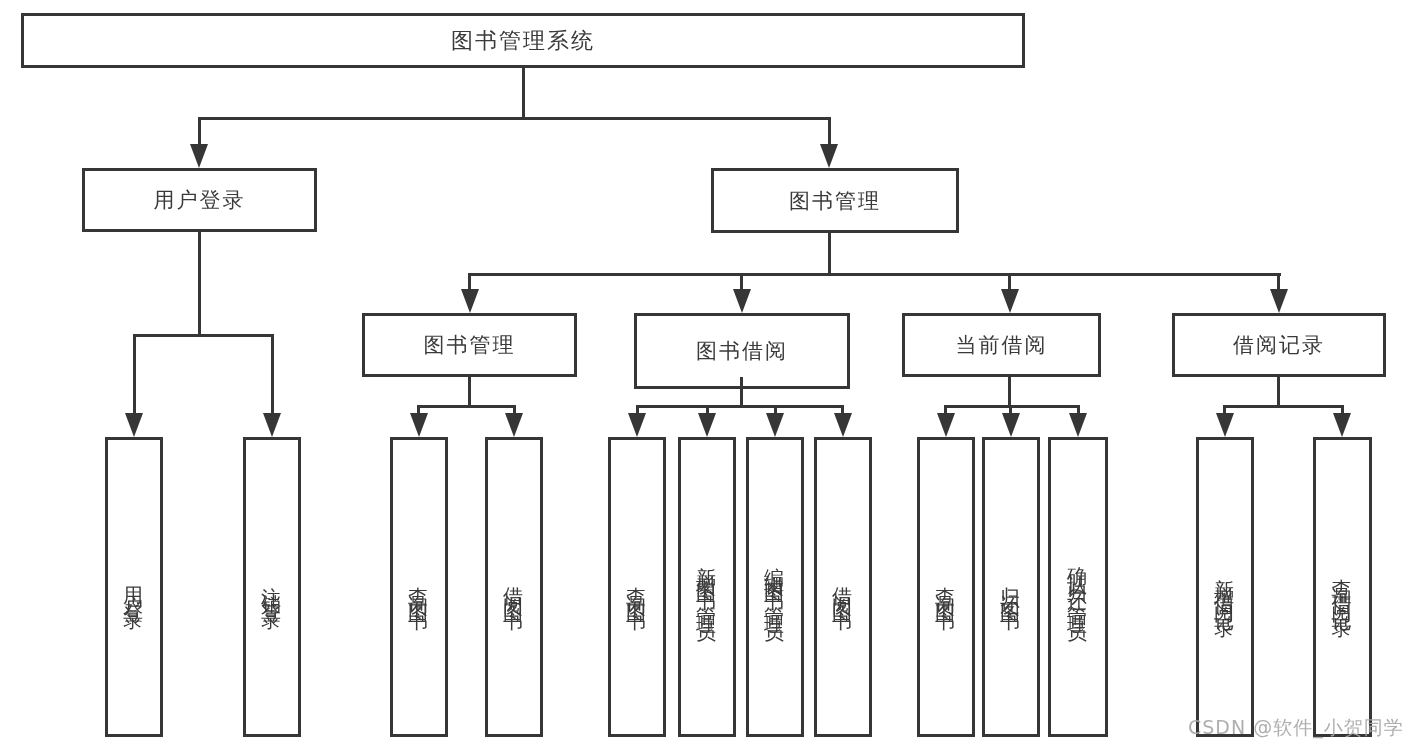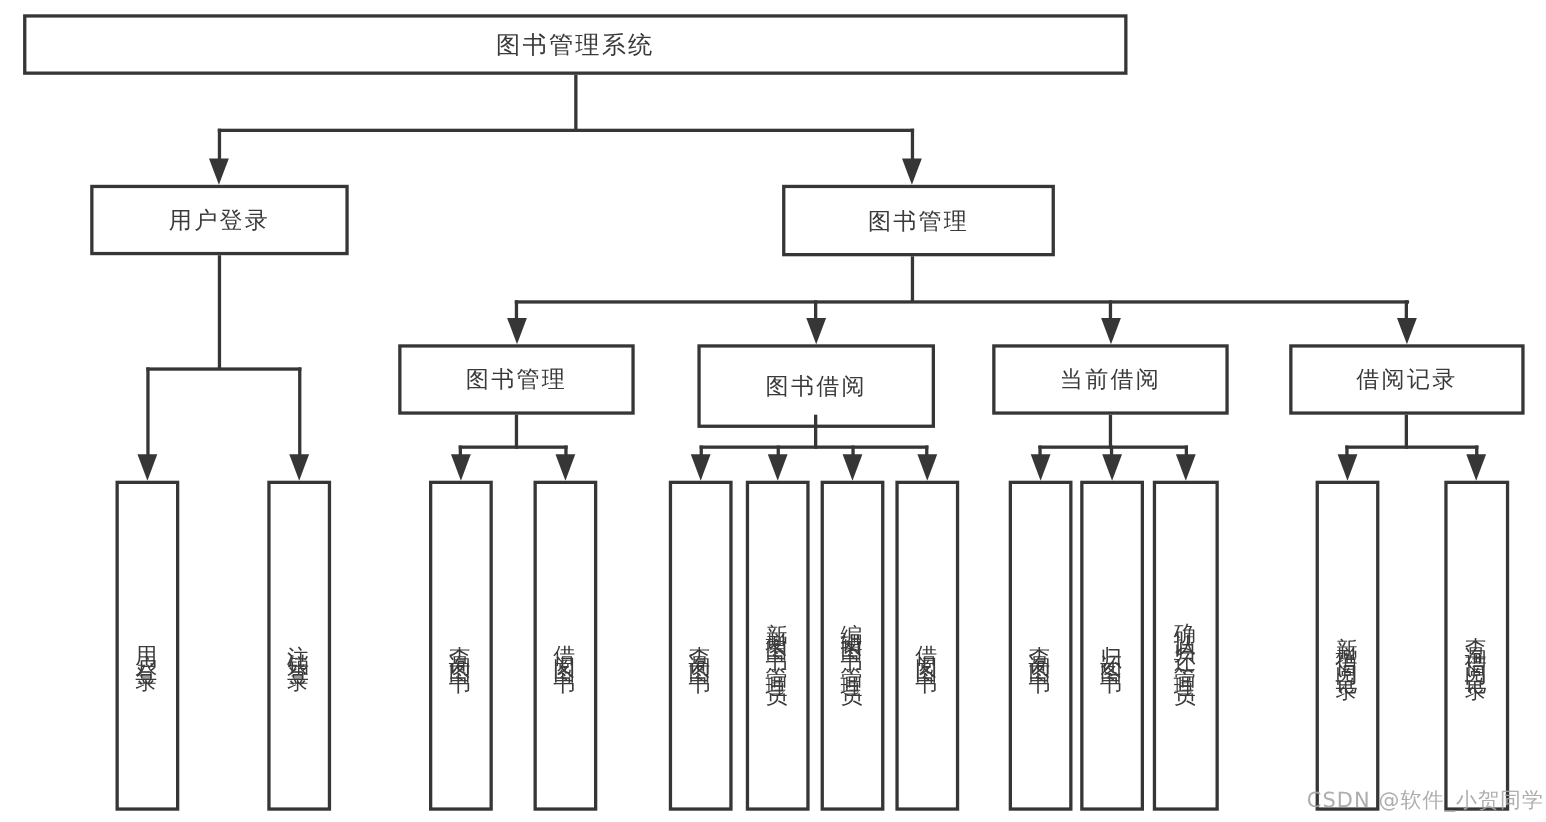--- a/index.html
+++ b/index.html
@@ -70,21 +70,21 @@
   <div class="arr" style="left:1001px;top:289px"></div>
   <div class="v" style="left:1277px;top:273px;height:18px"></div>
   <div class="arr" style="left:1270px;top:289px"></div>
 
   <div class="box" style="left:362px;top:313px;width:215px;height:64px">
     <span>图书管理</span>
   </div>
   <div class="box" style="left:634px;top:313px;width:216px;height:76px">
     <span>图书借阅</span>
   </div>
-  <div class="box" style="left:902px;top:313px;width:215px;height:64px">
+  <div class="box" style="left:902px;top:313px;width:199px;height:64px">
     <span>当前借阅</span>
   </div>
   <div class="box" style="left:1172px;top:313px;width:214px;height:64px">
     <span>借阅记录</span>
   </div>
 
   <div class="v" style="left:468px;top:377px;height:31px"></div>
   <div class="h" style="left:417px;top:405px;width:99px"></div>
   <div class="v" style="left:417px;top:405px;height:10px"></div>
   <div class="arr" style="left:410px;top:413px"></div>

